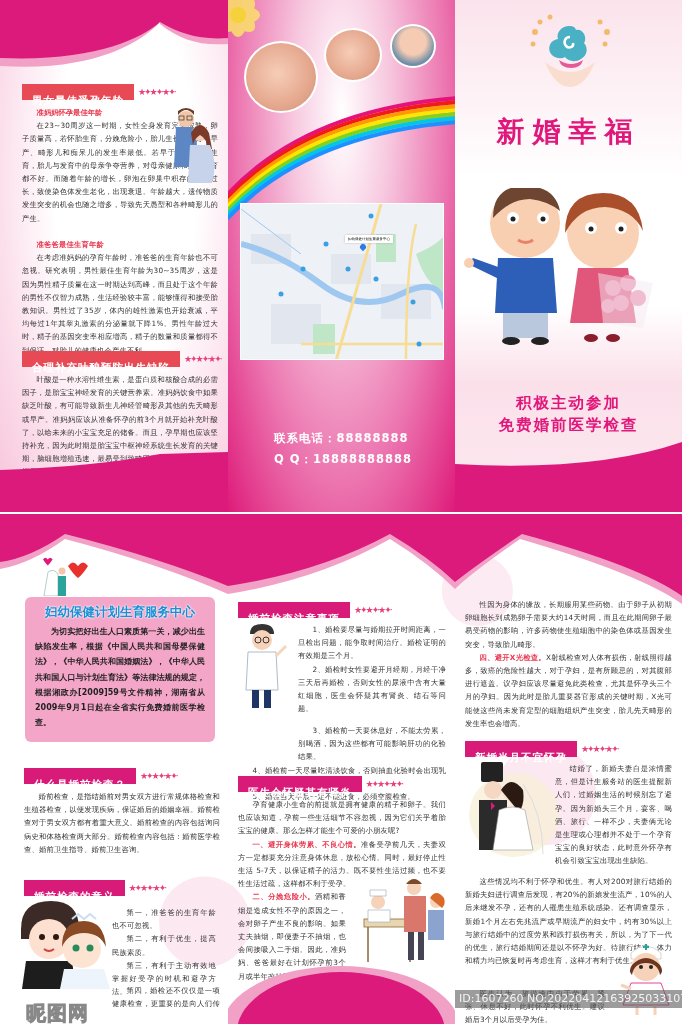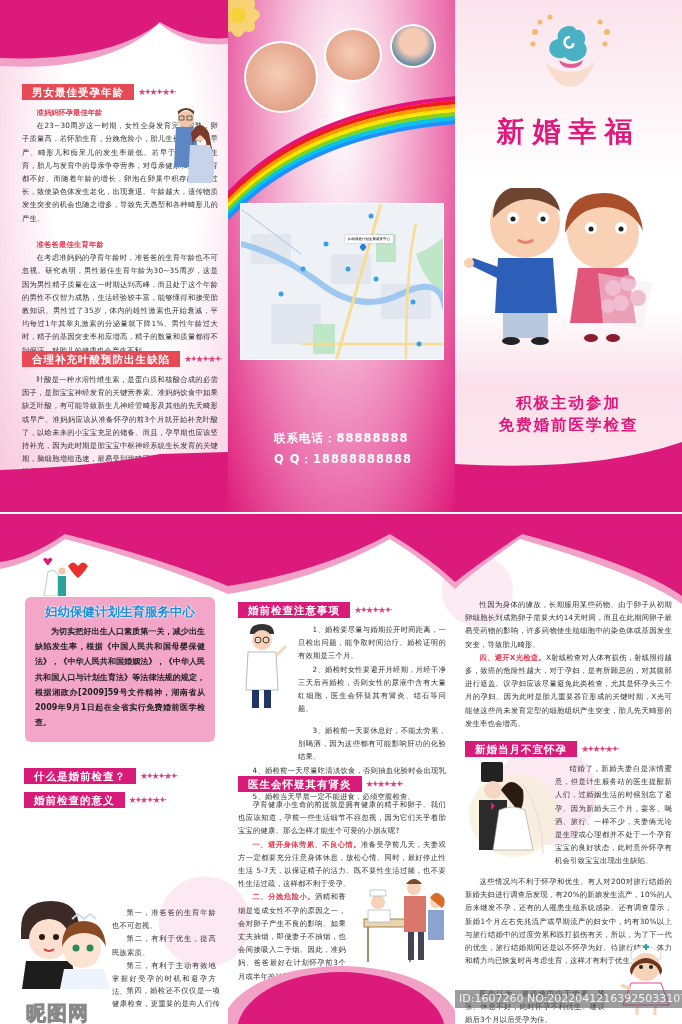--- a/index.html
+++ b/index.html
@@ -9,21 +9,21 @@
 #sheet-back{top:514px;height:510px}
 .panel{position:absolute;top:0;height:100%;overflow:hidden}
 .p1{left:0;width:228px}
 .p2{left:228px;width:227px}
 .p3{left:455px;width:227px}
 .txt{font-size:7.3px;line-height:13.2px;color:#333;text-align:justify;letter-spacing:0.2px}
 .txt p{text-indent:2em}
 .sub{color:#e8384f;font-weight:bold;font-size:7.3px;text-indent:2em;line-height:13.2px}
 .hl{color:#e8384f;font-weight:bold}
 .sechead{display:flex;align-items:center;height:16px;margin:6px 0 6px 0}
-.sechead .bar{height:16px;padding:0 10px;color:#fff;font-weight:bold;font-size:10.5px;line-height:16px;letter-spacing:1px;white-space:nowrap}
+.sechead .bar{height:16px;padding:8px 10px;color:#fff;font-weight:bold;font-size:10.5px;line-height:16px;letter-spacing:1px;white-space:nowrap}
 .bar.red{background:#e84a55}
 .bar.mag{background:#d81b78}
 .stars{margin-left:4px;color:#e8407a;font-size:9px;letter-spacing:-2px;white-space:nowrap}
 
 .topwave{position:absolute;left:0;top:0;width:100%;height:80px}
 .bottomwave{position:absolute;left:0;bottom:0;width:100%;height:60px}
 
 .p2-bg{position:absolute;inset:0;background:radial-gradient(ellipse at 50% 22%,#ffffff 0%,#f7c8df 30%,#ec76b0 65%,#de1b7a 100%)}
 .flower{position:absolute;left:-20px;top:-20px;width:80px;height:100px}
 .baby{position:absolute;border-radius:50%;border:2px solid #fff;overflow:hidden;background:radial-gradient(circle at 45% 45%,#f7cdb8,#e5a88e 60%,#c89079)}
@@ -234,21 +234,24 @@
       <div class="title">妇幼保健计划生育服务中心</div>
       <div class="body">
           <p>为切实把好出生人口素质第一关，减少出生缺陷发生率，根据《中国人民共和国母婴保健法》，《中华人民共和国婚姻法》，《中华人民共和国人口与计划生育法》等法律法规的规定，根据湘政办[2009]59号文件精神，湖南省从2009年9月1日起在全省实行免费婚前医学检查。</p>
         </div>
     </div>
     <div style="position:absolute;left:24px;top:248px;width:196px">
       <div class="sechead">
         <span class="bar mag">什么是婚前检查？</span>
         <span class="stars">★✦★✦·★✦·</span>
       </div>
-      <div class="sechead" style="margin-top:8px">
+      <div class="txt">
+          <p>婚前检查，是指结婚前对男女双方进行常规体格检查和生殖器检查，以便发现疾病，保证婚后的婚姻幸福。婚前检查对于男女双方都有着重大意义。婚前检查的内容包括询问病史和体格检查两大部分。婚前检查内容包括：婚前医学检查、婚前卫生指导、婚前卫生咨询。</p>
+        </div>
+      <div class="sechead" style="margin-top:24px">
         <span class="bar mag">婚前检查的意义</span>
         <span class="stars">★✦★✦·★✦·</span>
       </div>
     </div>
     <svg style="position:absolute;left:16px;top:385px;width:96px;height:90px" viewBox="0 0 96 90">
       <path d="M5 30q0-28 30-28q28 0 28 28v10H5z" fill="#3b2a26"></path>
       <circle cx="33" cy="40" r="20" fill="#fde0cf"></circle>
       <circle cx="26" cy="38" r="3" fill="#2a1a12"></circle>
         <circle cx="40" cy="38" r="3" fill="#2a1a12"></circle>
       <path d="M28 50q5 4 10 0" stroke="#c44" stroke-width="2" fill="none"></path>

